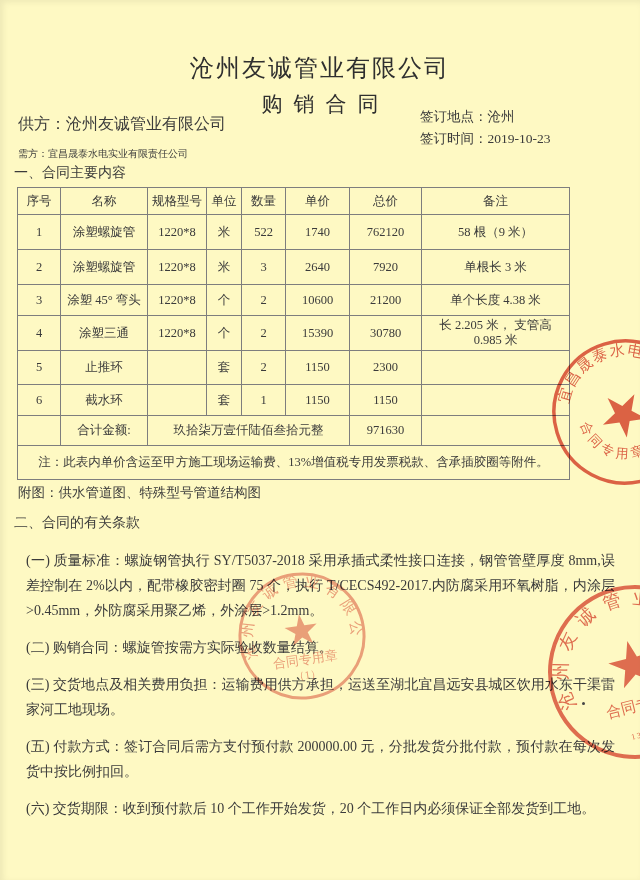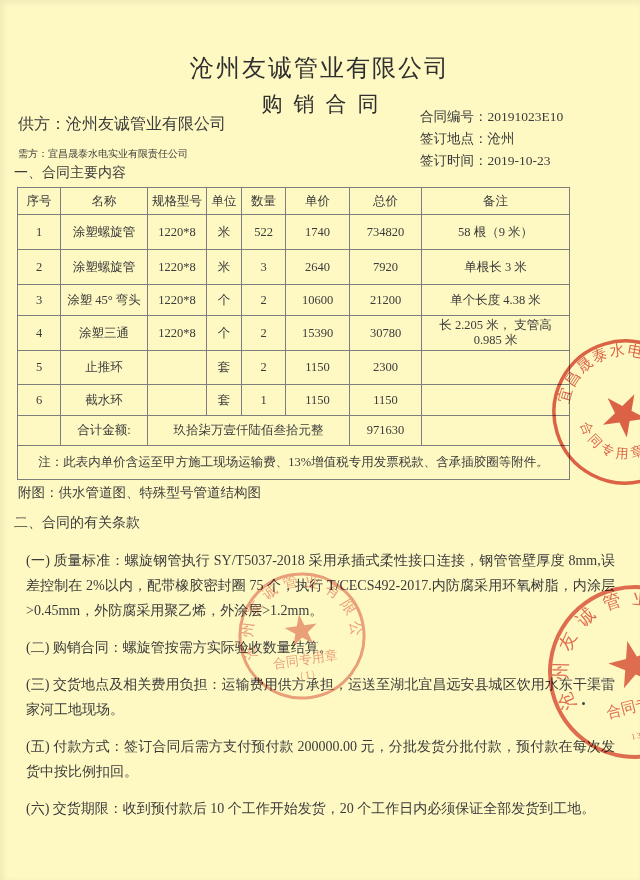--- a/index.html
+++ b/index.html
@@ -47,21 +47,20 @@
 
 <div class="page">
 
   <div class="abs title1">沧州友诚管业有限公司</div>
   <div class="abs title2">购销合同</div>
 
   <div class="abs party-supplier">供方：沧州友诚管业有限公司</div>
   <div class="abs party-buyer">需方：宜昌晟泰水电实业有限责任公司</div>
 
   <div class="abs meta">
-    <div>合同编号：20191023E10</div>
     <div>签订地点：沧州</div>
     <div>签订时间：2019-10-23</div>
   </div>
 
   <div class="abs sec1">一、合同主要内容</div>
 
   <table class="items">
     <colgroup>
       <col style="width:43px">
         <col style="width:87px">
@@ -83,21 +82,21 @@
       <th>总价</th>
       <th>备注</th>
     </tr>
     <tr class="r35">
       <td>1</td>
       <td>涂塑螺旋管</td>
       <td>1220*8</td>
       <td>米</td>
       <td>522</td>
       <td>1740</td>
-      <td>734820</td>
+      <td>762120</td>
       <td>58 根（9 米）</td>
     </tr>
     <tr class="r35">
       <td>2</td>
       <td>涂塑螺旋管</td>
       <td>1220*8</td>
       <td>米</td>
       <td>3</td>
       <td>2640</td>
       <td>7920</td>

